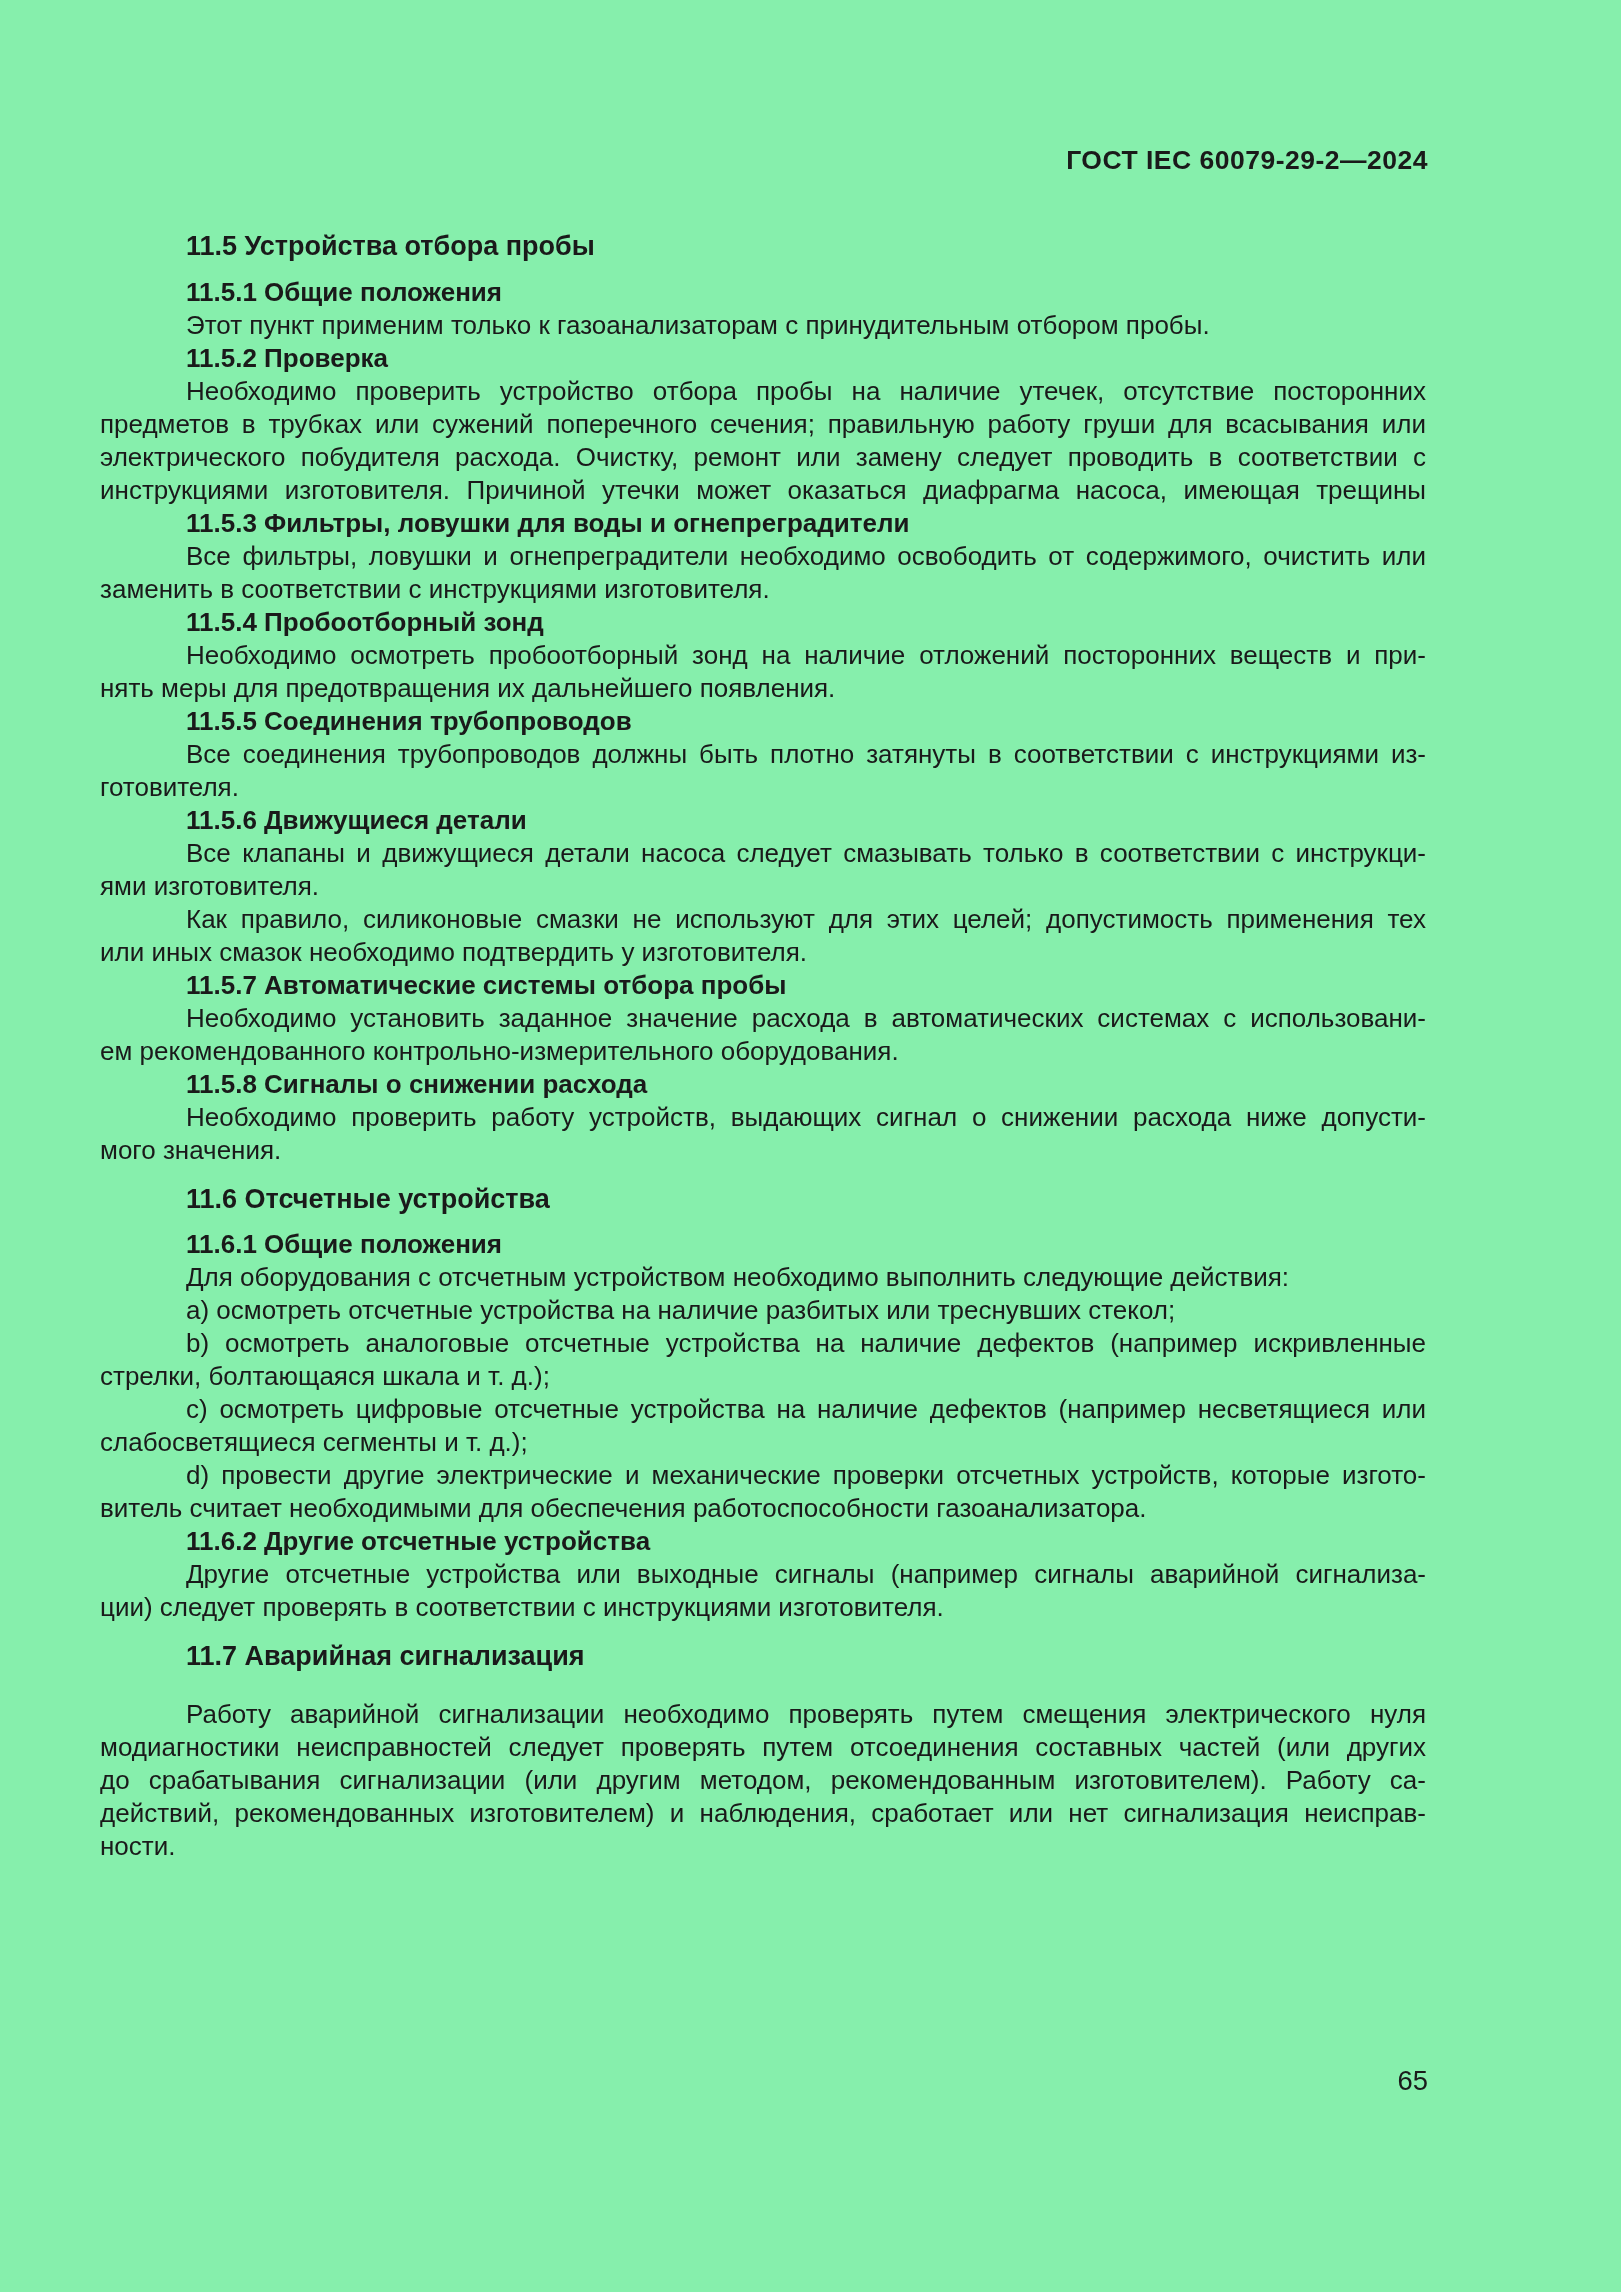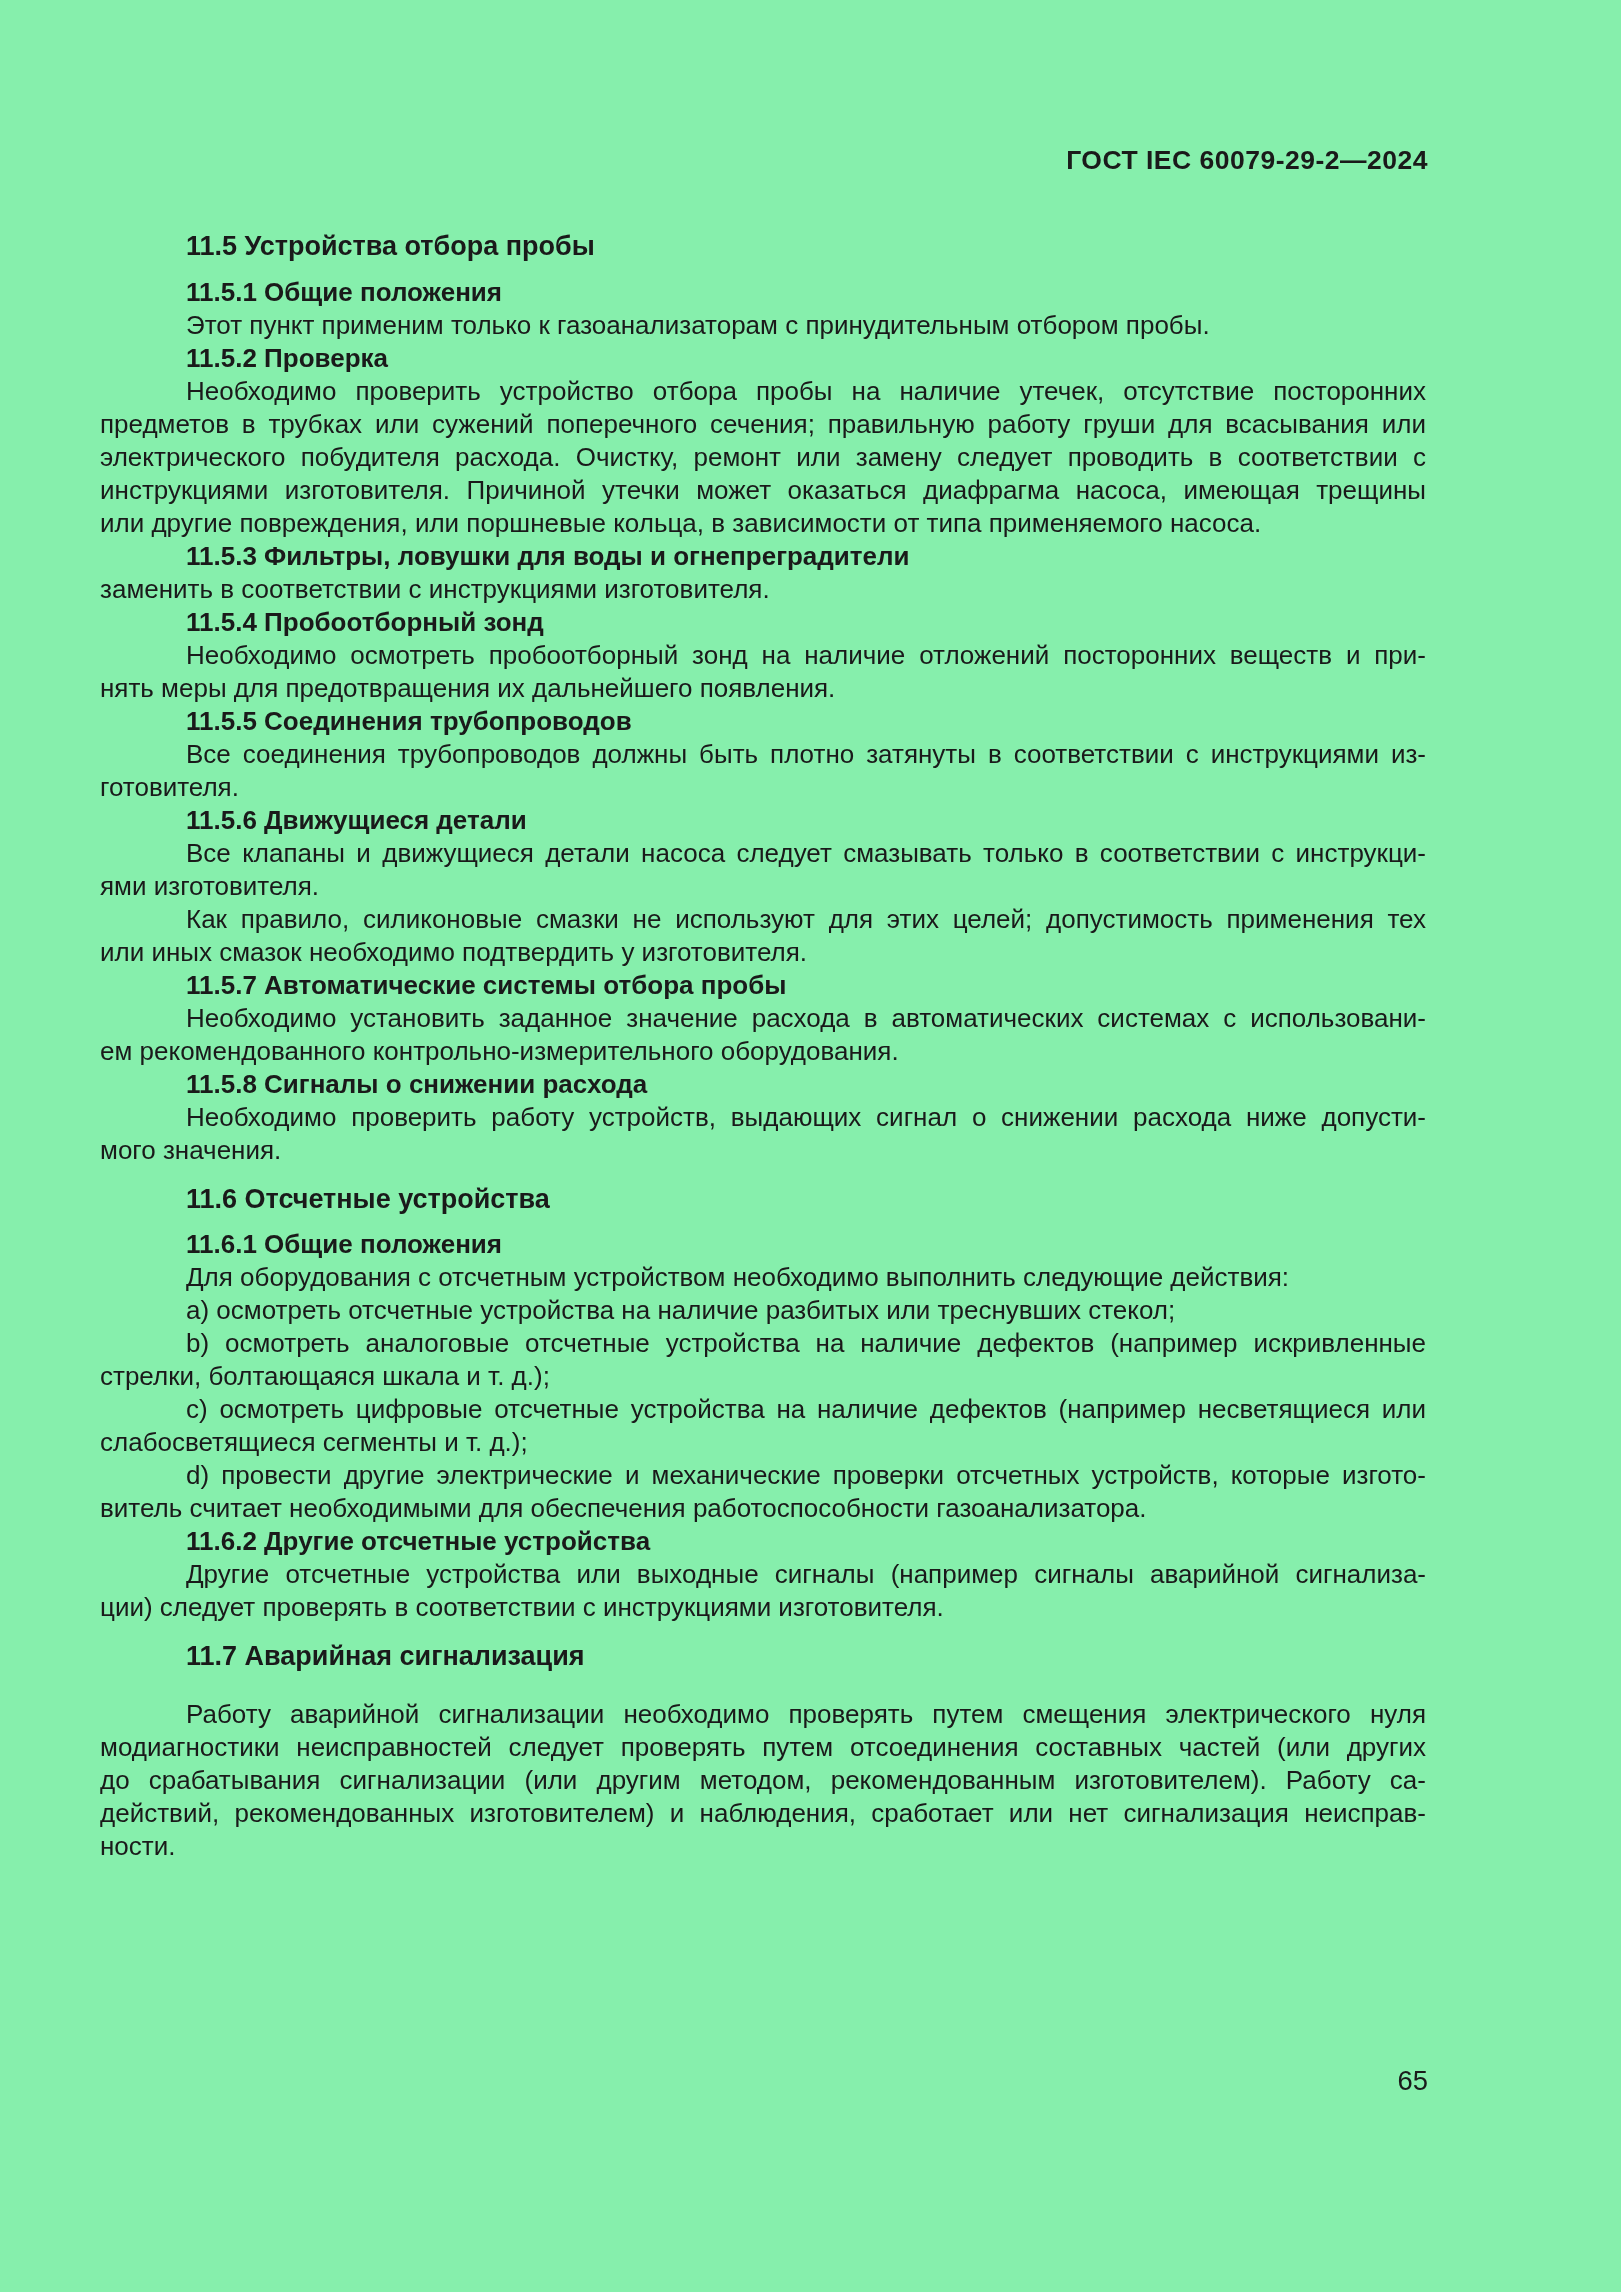--- a/index.html
+++ b/index.html
@@ -81,26 +81,26 @@
         <div class="line ind noj">Этот пункт применим только к газоанализаторам с принудительным отбором пробы.</div>
       </div>
       <div class="blk blk-h2">
         <div class="line ind noj">11.5.2 Проверка</div>
       </div>
       <div class="blk blk-p">
         <div class="line ind">Необходимо проверить устройство отбора пробы на наличие утечек, отсутствие посторонних</div>
         <div class="line">предметов в трубках или сужений поперечного сечения; правильную работу груши для всасывания или</div>
         <div class="line">электрического побудителя расхода. Очистку, ремонт или замену следует проводить в соответствии с</div>
         <div class="line">инструкциями изготовителя. Причиной утечки может оказаться диафрагма насоса, имеющая трещины</div>
-        <div class="line noj">или другие повреждения, или поршневые кольца, в зависимости от типа применяемого насоса.</div>
       </div>
       <div class="blk blk-h2">
         <div class="line ind noj">11.5.3 Фильтры, ловушки для воды и огнепреградители</div>
       </div>
       <div class="blk blk-p">
+        <div class="line ind">Все фильтры, ловушки и огнепреградители необходимо освободить от содержимого, очистить или</div>
         <div class="line noj">заменить в соответствии с инструкциями изготовителя.</div>
       </div>
       <div class="blk blk-h2">
         <div class="line ind noj">11.5.4 Пробоотборный зонд</div>
       </div>
       <div class="blk blk-p">
         <div class="line ind">Необходимо осмотреть пробоотборный зонд на наличие отложений посторонних веществ и при-</div>
         <div class="line noj">нять меры для предотвращения их дальнейшего появления.</div>
       </div>
       <div class="blk blk-h2">

